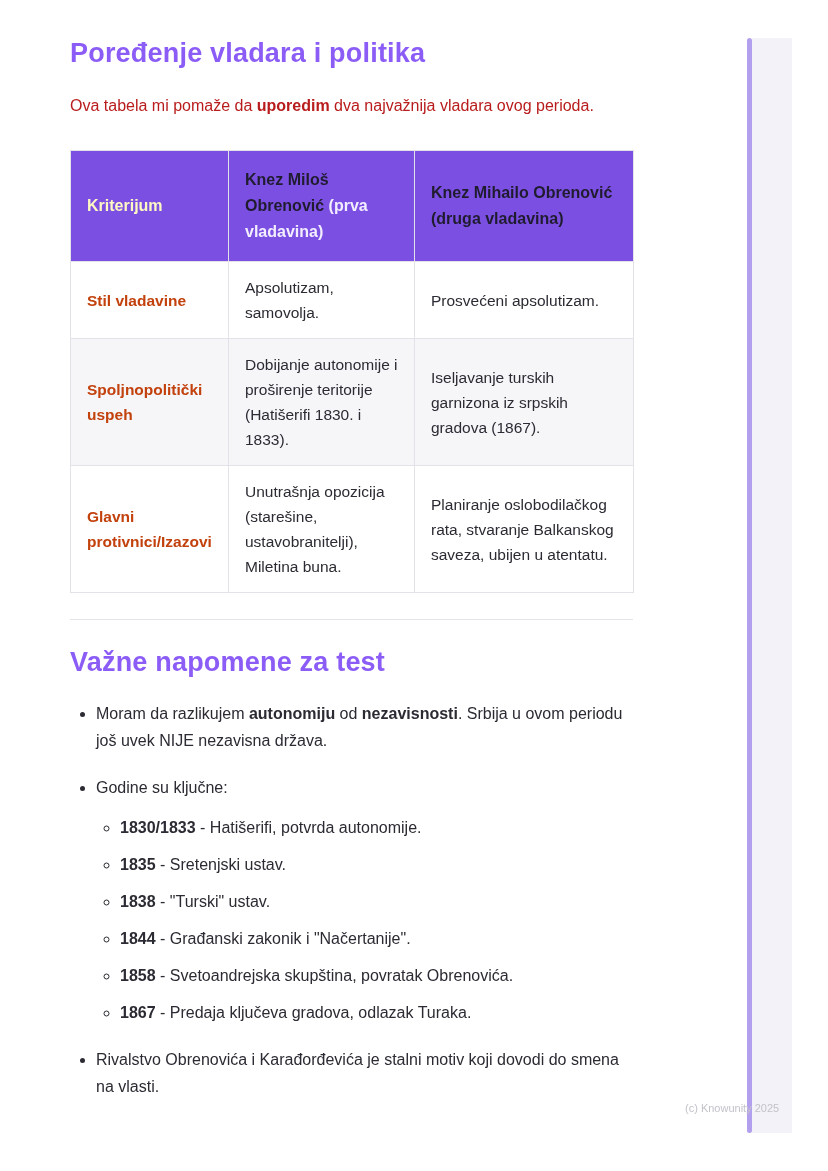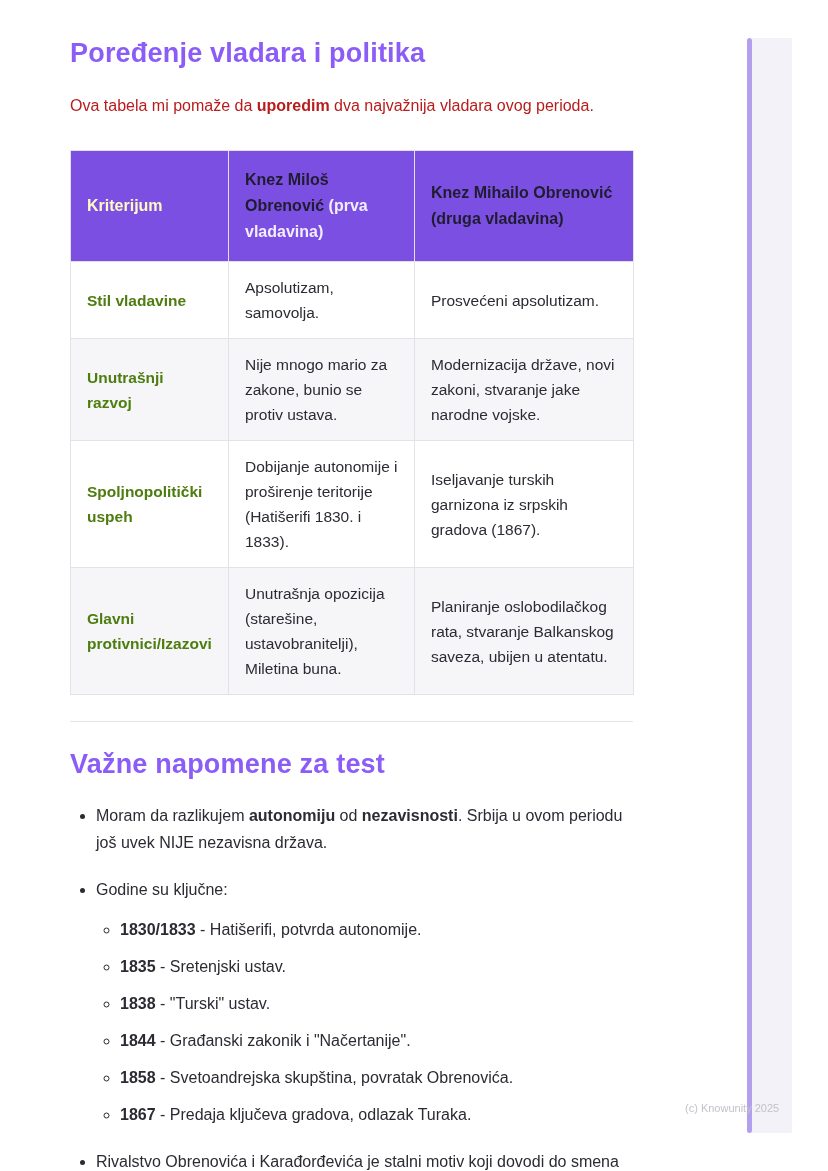--- a/index.html
+++ b/index.html
@@ -47,21 +47,21 @@
   table.cmp thead th {
     background: #7c4fe3;
     font-size: 16px;
     font-weight: 700;
     line-height: 26px;
     padding: 16px 16px;
   }
   .hdr-white { color: #fef9c3; font-weight: 700; }
   .hdr-dark  { color: #201c30; font-weight: 700; }
   .hdr-light { color: #f3eeff; font-weight: 700; }
-  td.criterion { font-weight: 700; color: #4d7c0f; margin-top: 28px; }
+  td.criterion { font-weight: 700; color: #c2410c; margin-top: 28px; }
   tbody tr:nth-child(even) td { background: #f6f6f9; }
   tbody tr:nth-child(odd) td { background: #ffffff; }
 
   hr.divider {
     border: none;
     border-top: 1px solid #e4e4ea;
     width: 563px;
     margin-top: 26px;
   }
   h2.section-title { margin-top: 27px; margin-bottom: 22px; }
@@ -129,25 +129,20 @@
         <th><span class="hdr-dark">Knez Mihailo Obrenović</span> <span class="hdr-dark">(druga vladavina)</span></th>
       </tr>
     </thead>
     <tbody>
       <tr>
         <td class="criterion">Stil vladavine</td>
         <td>Apsolutizam, samovolja.</td>
         <td>Prosvećeni apsolutizam.</td>
       </tr>
       <tr>
-        <td class="criterion">Unutrašnji razvoj</td>
-        <td>Nije mnogo mario za zakone, bunio se protiv ustava.</td>
-        <td>Modernizacija države, novi zakoni, stvaranje jake narodne vojske.</td>
-      </tr>
-      <tr>
         <td class="criterion">Spoljnopolitički uspeh</td>
         <td>Dobijanje autonomije i proširenje teritorije (Hatišerifi 1830. i 1833).</td>
         <td>Iseljavanje turskih garnizona iz srpskih gradova (1867).</td>
       </tr>
       <tr>
         <td class="criterion">Glavni protivnici/Izazovi</td>
         <td>Unutrašnja opozicija (starešine, ustavobranitelji), Miletina buna.</td>
         <td>Planiranje oslobodilačkog rata, stvaranje Balkanskog saveza, ubijen u atentatu.</td>
       </tr>
     </tbody>

